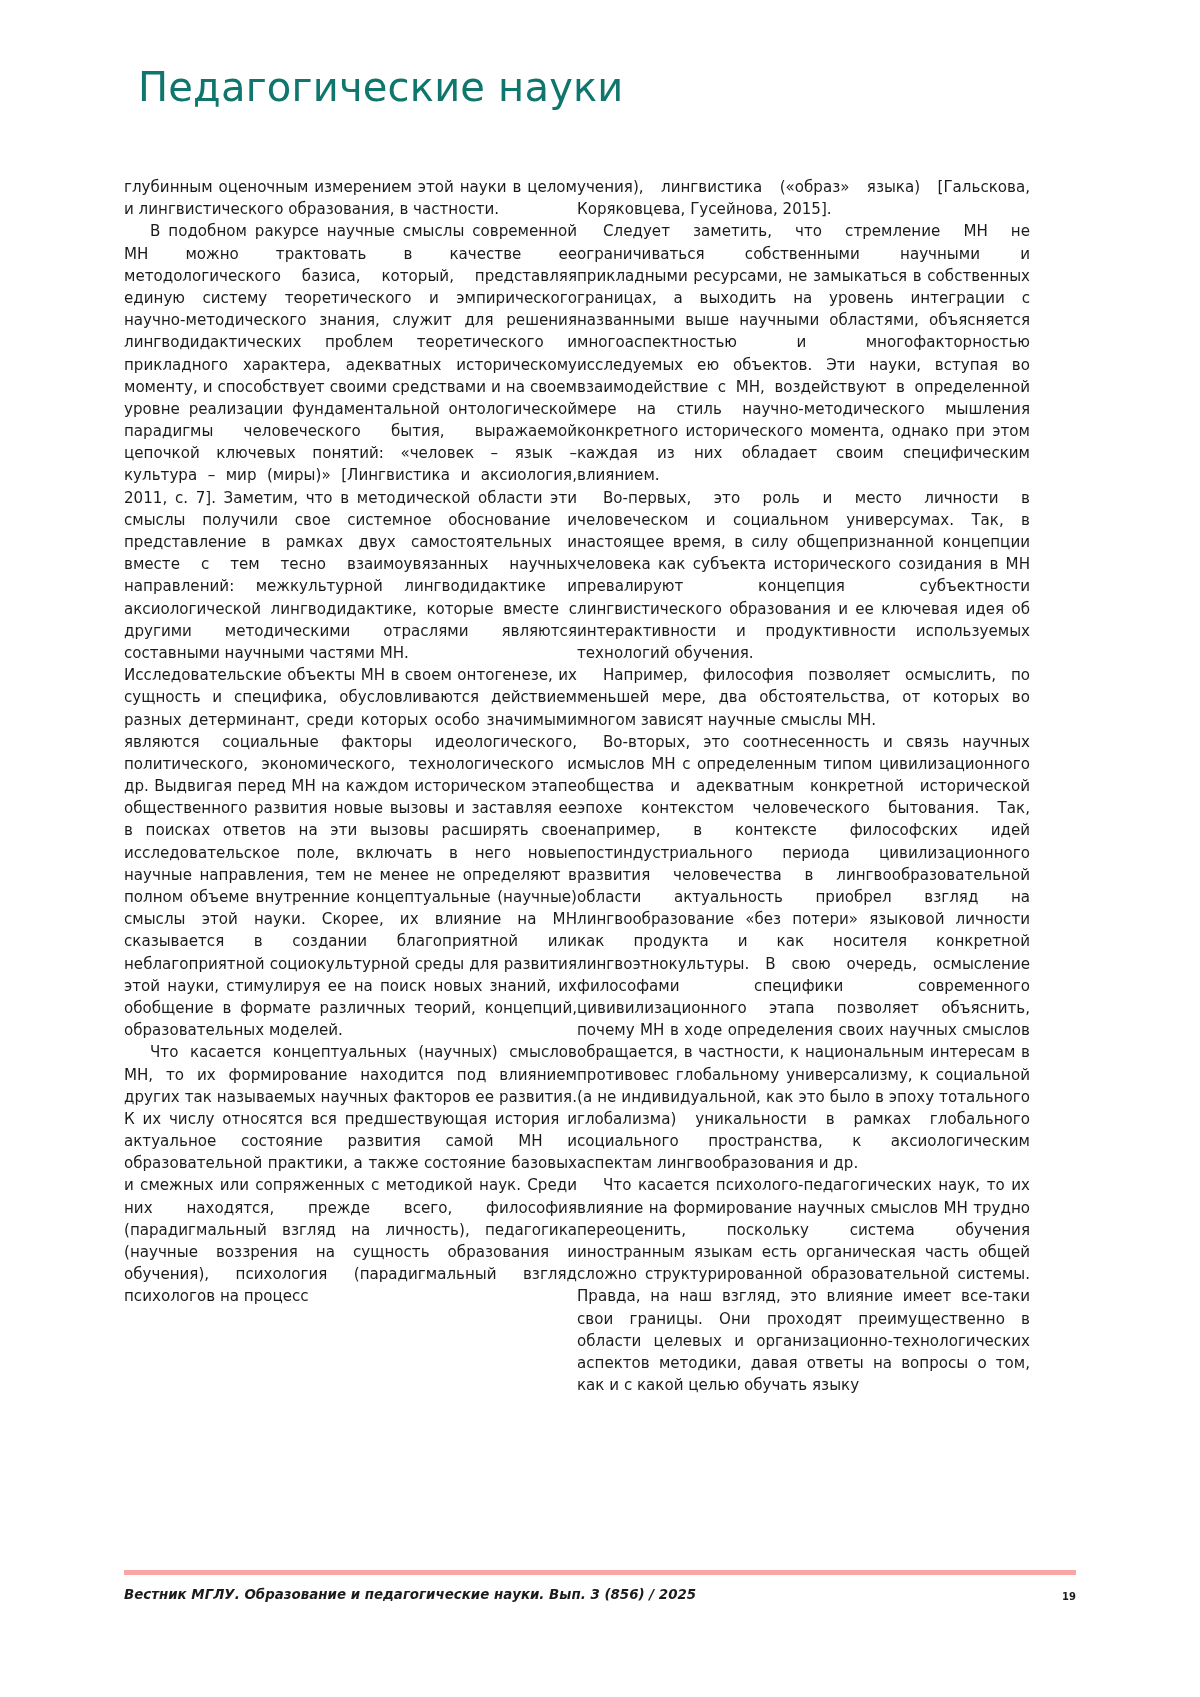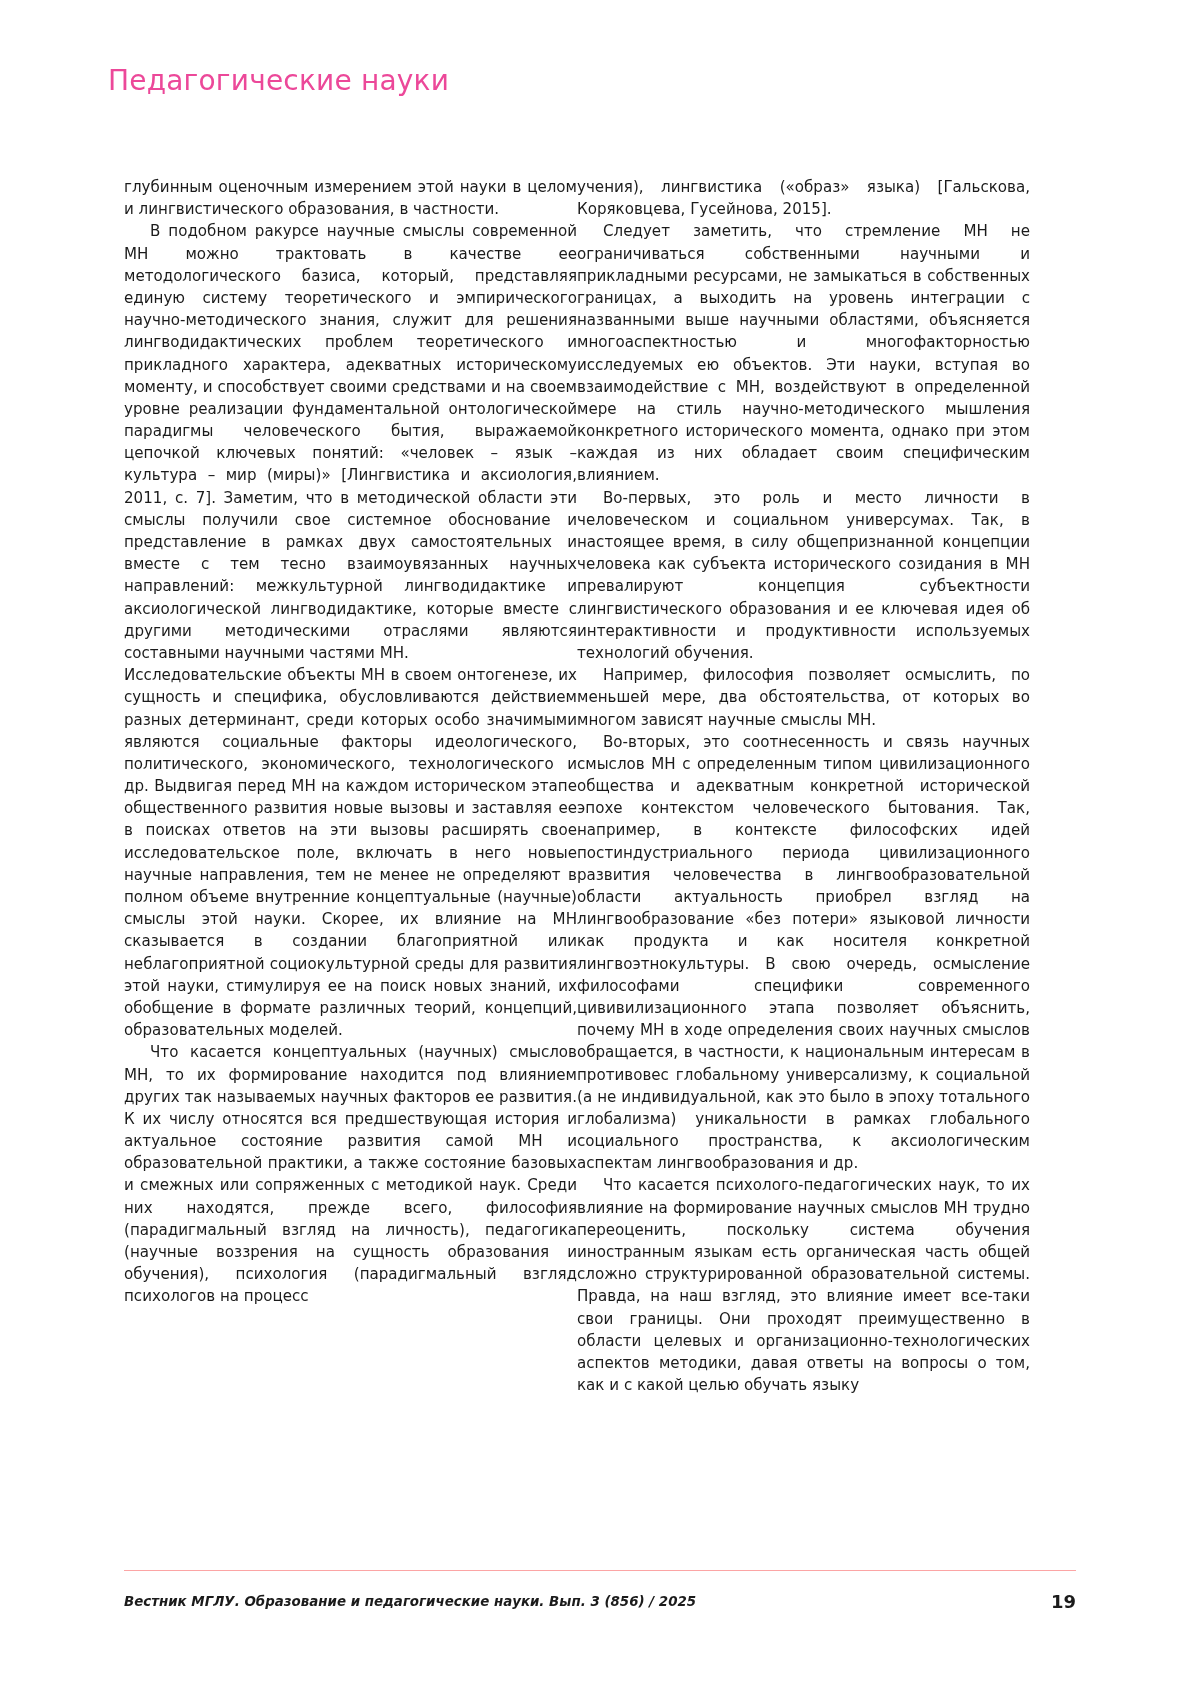--- a/index.html
+++ b/index.html
@@ -18,24 +18,24 @@
   .page {
     position: absolute;
     left: 0; top: 0;
     width: 1200px;
     height: 1697px;
     box-sizing: border-box;
     padding: 0;
   }
   .page-header {
     position: absolute;
-    left: 108px;
+    left: 138px;
     top: 64px;
-    font-size: 28px;
-    color: #ec4899;
+    font-size: 40px;
+    color: #0f766e;
     font-weight: 400;
     letter-spacing: 0.2px;
   }
   .columns {
     position: absolute;
     left: 124px;
     top: 176px;
     width: 952px;
     display: flex;
   }
@@ -61,34 +61,34 @@
     font-weight: bold;
     color: #9b1b4a;
     text-transform: uppercase;
     text-align: left;
   }
   .footer {
     position: absolute;
     left: 124px;
     top: 1570px;
     width: 952px;
-    border-top: 1px solid #fca5a5;
-    padding-top: 20px;
+    border-top: 5px solid #fca5a5;
+    padding-top: 12px;
     display: flex;
     justify-content: space-between;
-    align-items: center;
+    align-items: flex-end;
   }
   .footer-text {
     font-size: 13.4px;
     font-style: italic;
     font-weight: bold;
     color: #1b1b1b;
   }
   .footer-page {
-    font-size: 18px;
+    font-size: 10px;
     font-weight: bold;
     color: #1b1b1b;
   }
 </style>
 </head>
 <body>
 
 <div class="page">
 
   <div class="page-header">Педагогические науки</div>

